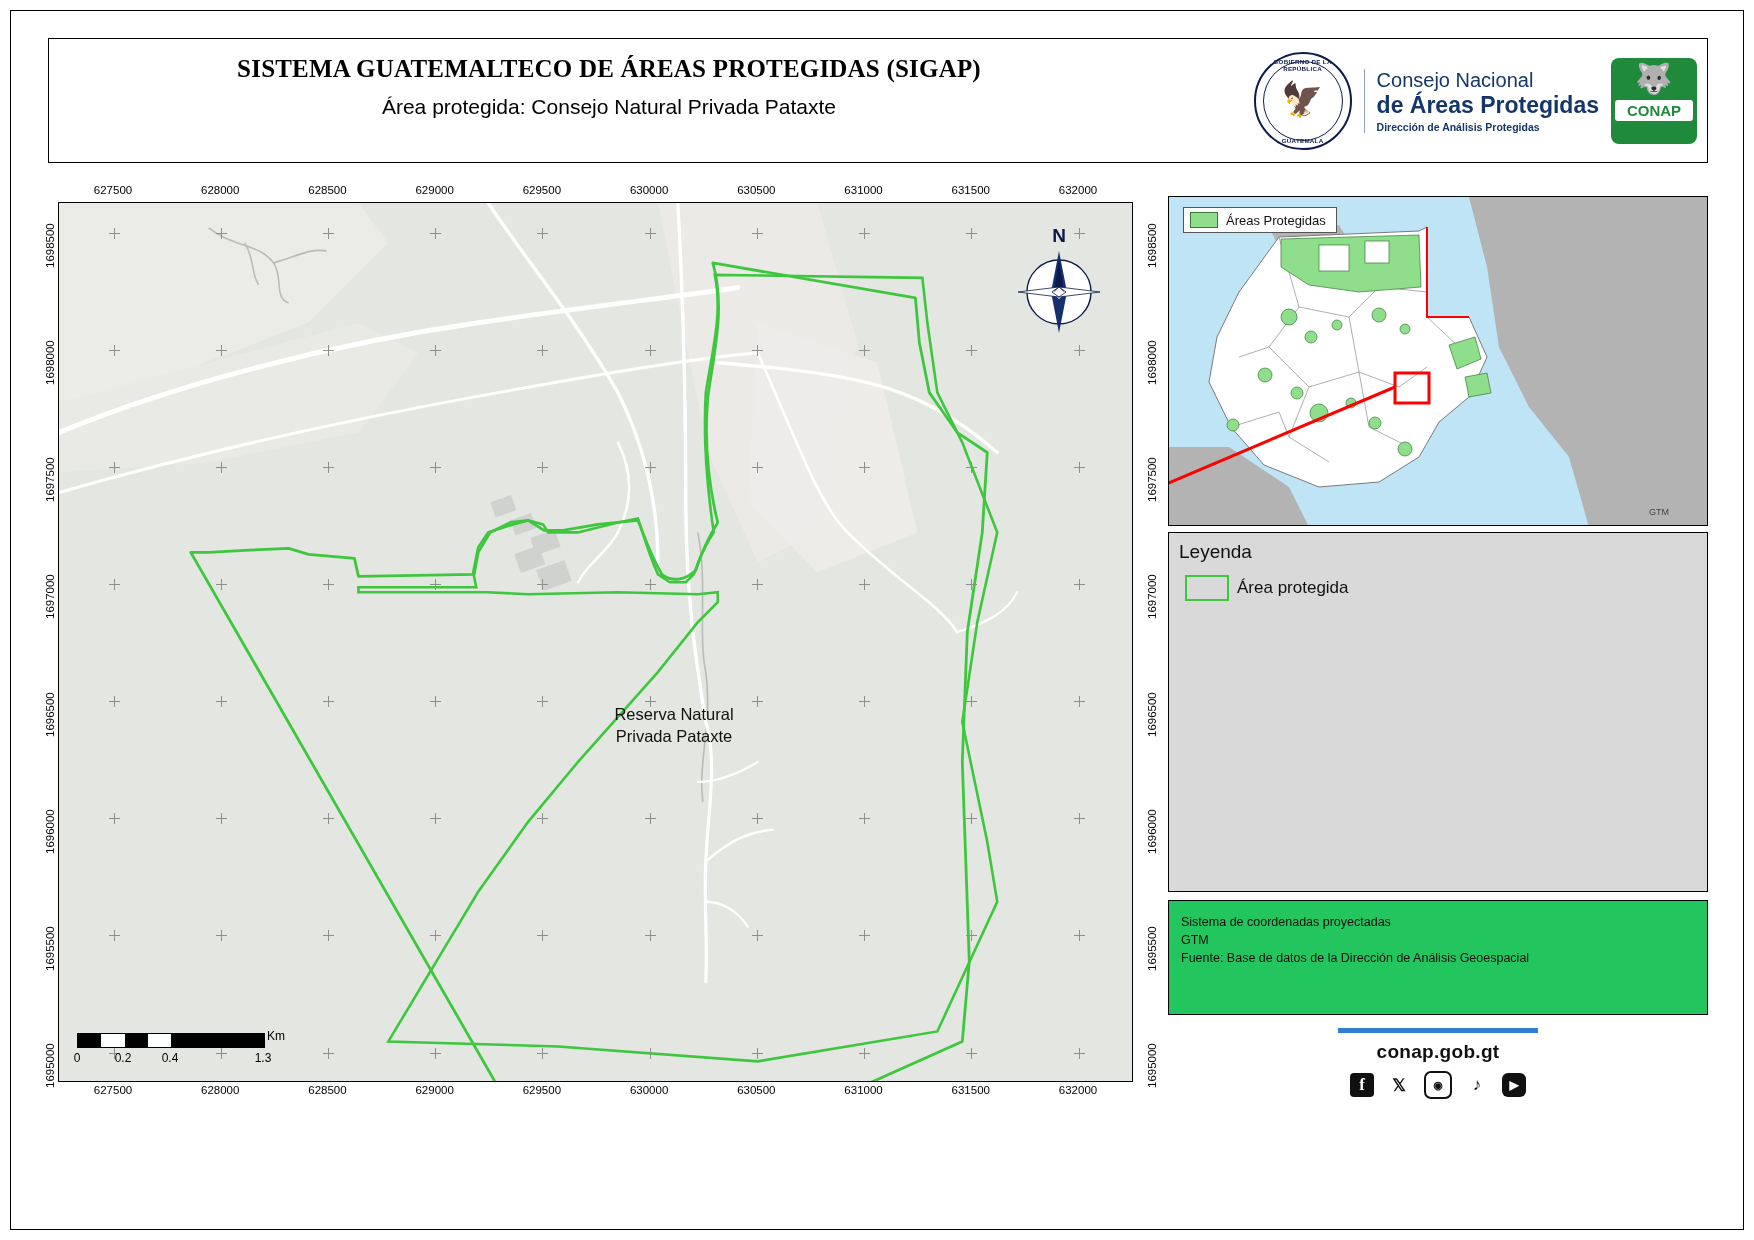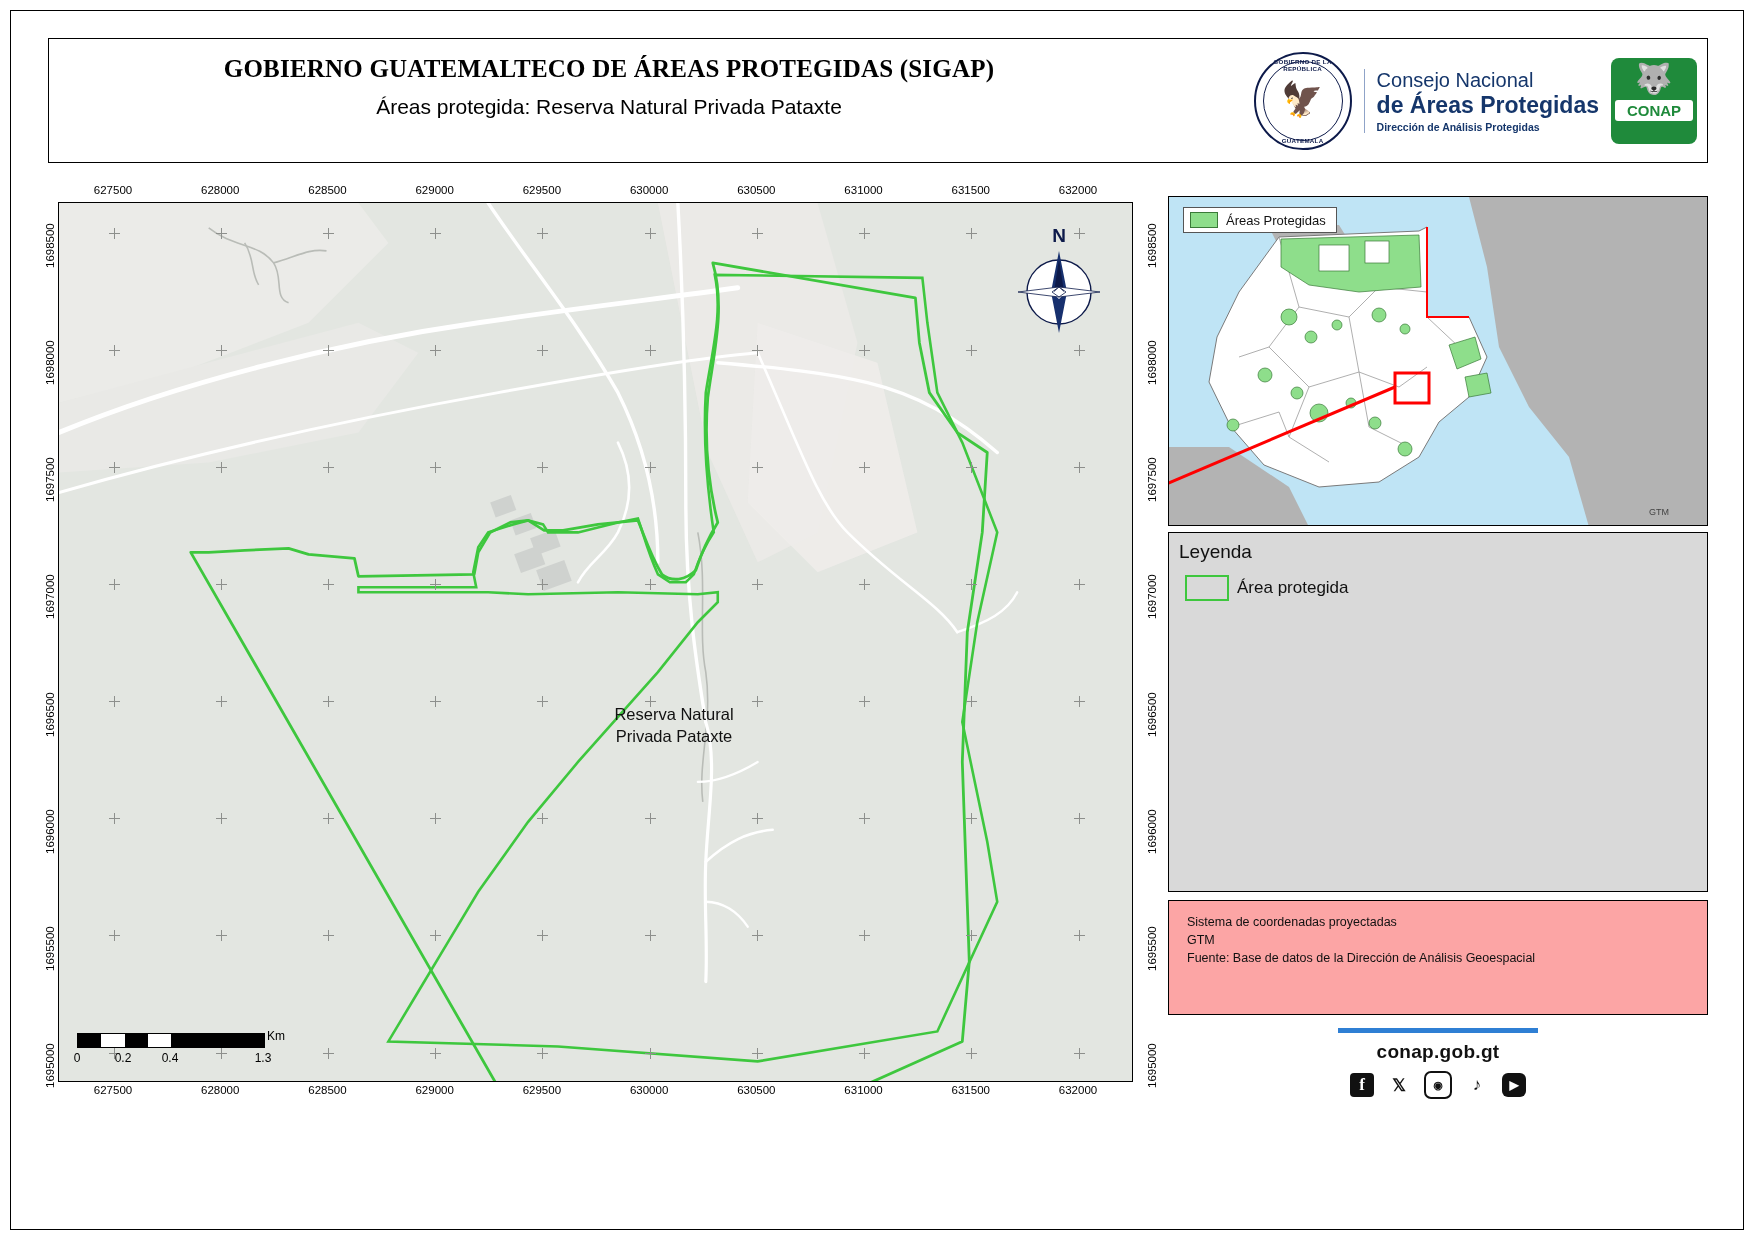--- a/index.html
+++ b/index.html
@@ -256,22 +256,22 @@
   .legend-row .sw {
     width: 40px; height: 22px; background: #d9d9d9; border: 2px solid #3ec73e;
   }
   .legend-row .lbl { font-size: 17px; color: #111; }
   .meta-box {
     position: absolute;
     left: 1168px; top: 900px;
     width: 540px; height: 115px;
     border: 1px solid #000;
     box-sizing: border-box;
-    background: #fca5a5;
-    padding: 12px 18px;
+    background: #22c55e;
+    padding: 12px 12px;
   }
   .meta-box div {
     font-size: 12.5px; color: #111; line-height: 1.45;
   }
   .footer {
     position: absolute;
     left: 1168px; top: 1028px;
     width: 540px; text-align: center;
   }
   .footer .bluebar {
@@ -297,22 +297,22 @@
 </style>
 </head>
 <body>
 
 <div id="page">
 
   <div class="outer-frame"></div>
 
   <div class="title-block">
     <div class="title-text-wrap">
-      <div class="title-main">GOBIERNO GUATEMALTECO DE ÁREAS PROTEGIDAS  (SIGAP)</div>
-      <div class="title-sub">Áreas protegida: Reserva Natural Privada Pataxte</div>
+      <div class="title-main">SISTEMA GUATEMALTECO DE ÁREAS PROTEGIDAS  (SIGAP)</div>
+      <div class="title-sub">Área protegida: Consejo Natural Privada Pataxte</div>
     </div>
 
     <div class="logo-area">
       <div class="gob-seal">
         <div class="ring"></div>
         <div class="ring2"></div>
         <div class="seal-top-text">GOBIERNO DE LA REPÚBLICA</div>
         <div class="bird">🦅</div>
         <div class="seal-bottom-text">GUATEMALA</div>
       </div>

